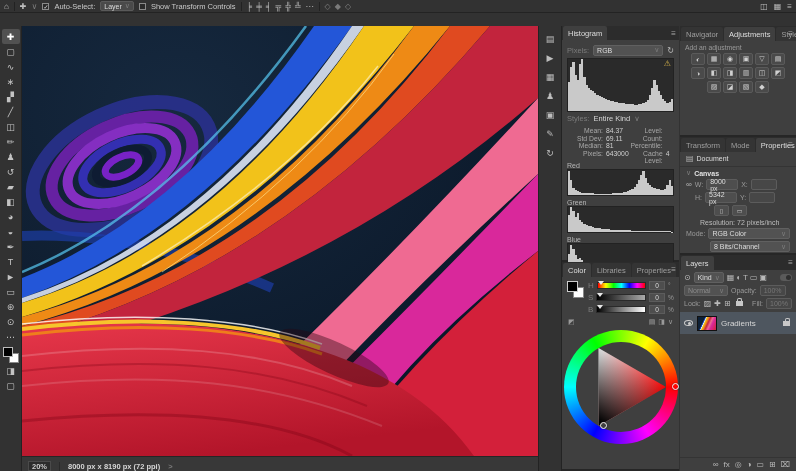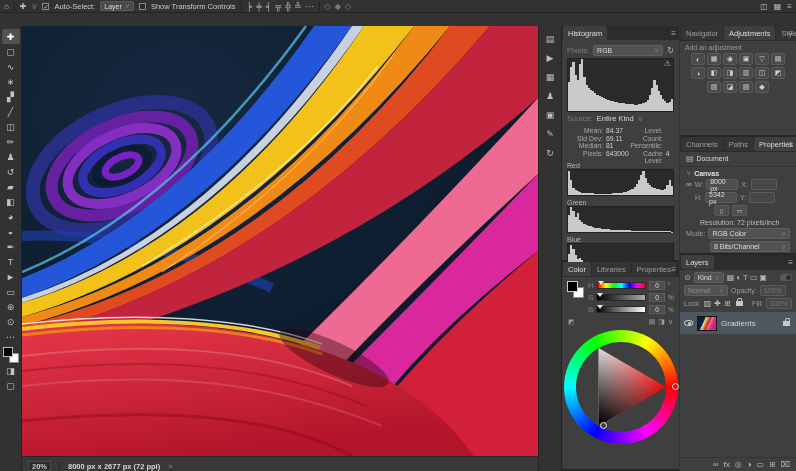--- a/index.html
+++ b/index.html
@@ -51,21 +51,21 @@
   
   #dock { position:absolute; left:538px; top:26px; width:24px; height:445px; background:#323232;
     border-left:1px solid #232323; border-right:1px solid #232323; display:flex; flex-direction:column; align-items:center; padding-top:4px; gap:2px; }
   #dock .dock-icon { width:18px; height:17px; display:flex; align-items:center; justify-content:center; color:#bdbdbd; font-size:9px; }
 
   
   .col { position:absolute; top:26px; height:445px; }
   #colB { left:562px; width:117px; }
   #colC { left:680px; width:116px; background:#3f3f3f; }
   .panel { background:#3f3f3f; border-bottom:2px solid #262626; }
-  .tabstrip { background:#2c2c2c; height:15px; display:flex; align-items:flex-start; gap:1px; padding-left:1px; position:relative; }
+  .tabstrip { background:#2c2c2c; height:15px; display:flex; align-items:flex-end; gap:1px; padding-left:1px; position:relative; }
   .ptab { height:14px; padding:0 5px; display:flex; align-items:center; font-size:7.5px; color:#9f9f9f; background:#343434; border-radius:2px 2px 0 0; white-space:nowrap; }
   .ptab.active { background:#3f3f3f; color:#dedede; }
   .pmenu { position:absolute; right:3px; top:3px; color:#aaa; font-size:8px; }
   .select { background:#525252; border:1px solid #606060; border-radius:2px; color:#ddd; font-size:7px;
     padding:0 3px; height:11px; display:inline-flex; align-items:center; justify-content:space-between; gap:3px; }
   .field { background:#4e4e4e; border:1px solid #5c5c5c; border-radius:2px; color:#ddd; font-size:7px;
     padding:0 3px; height:11px; display:inline-flex; align-items:center; }
   .field.ghost { background:#474747; color:#777; }
 
   
@@ -247,21 +247,21 @@
       <path d="M0,303 C120,288 225,296 298,322" fill="none" stroke="#f7c52c" stroke-width="4"></path>
       <path d="M0,298 C120,284 228,292 300,318" fill="none" stroke="#ffffff" stroke-width="1.5" opacity="0.8"></path>
 
       <ellipse cx="312" cy="332" rx="60" ry="16" fill="#280510" opacity="0.4" transform="rotate(25 312 332)"></ellipse>
     </svg>
   </div>
 
   <div id="status-bar">
     <span id="zoom-field">20%</span>
     <span id="status-sep"></span>
-    <span>8000 px x 2677 px (72 ppi)</span>
+    <span>8000 px x 8190 px (72 ppi)</span>
     <span class="dim">&gt;</span>
   </div>
 
   <div id="dock">
       <span class="dock-icon">▤</span>
       <span class="dock-icon">▶</span>
       <span class="dock-icon">▦</span>
       <span class="dock-icon">♟</span>
       <span class="dock-icon">▣</span>
       <span class="dock-icon">✎</span>
@@ -329,21 +329,21 @@
             <div style="height: 50%;"></div>
             <div style="height: 38%;"></div>
             <div style="height: 30%;"></div>
             <div style="height: 24%;"></div>
             <div style="height: 20%;"></div>
             <div style="height: 16%;"></div>
             <div style="height: 18%;"></div>
             <div style="height: 24%;"></div>
           </div>
         <div class="hp-row" style="height:12px">
-          <span class="dim">Source:</span>
+          <span class="dim">Styles:</span>
           <span>Entire Kind</span>
           <span class="dim">∨</span>
         </div>
         <div id="hp-stats">
           <div class="scol">
             <div class="srow">
                 <span class="sl">Mean:</span>
                 <span class="sv">84.37</span>
               </div>
             <div class="srow">
@@ -629,22 +629,22 @@
           <span>◩</span>
           <span>▨</span>
           <span>◪</span>
           <span>▧</span>
           <span>◆</span>
         </div>
     </div>
 
     <div id="props-panel" class="panel">
       <div class="tabstrip">
-        <span class="ptab">Channels</span>
-        <span class="ptab">Paths</span>
+        <span class="ptab">Transform</span>
+        <span class="ptab">Mode</span>
         <span class="ptab active">Properties</span>
         <span class="pmenu">≡</span>
       </div>
       <div class="pp-row" id="pp-doc">
         <span class="mini-icon">▤</span>
         <span>Document</span>
       </div>
       <div class="pp-row">
         <span class="dim">∨</span>
         <span id="pp-canvas-label">Canvas</span>

